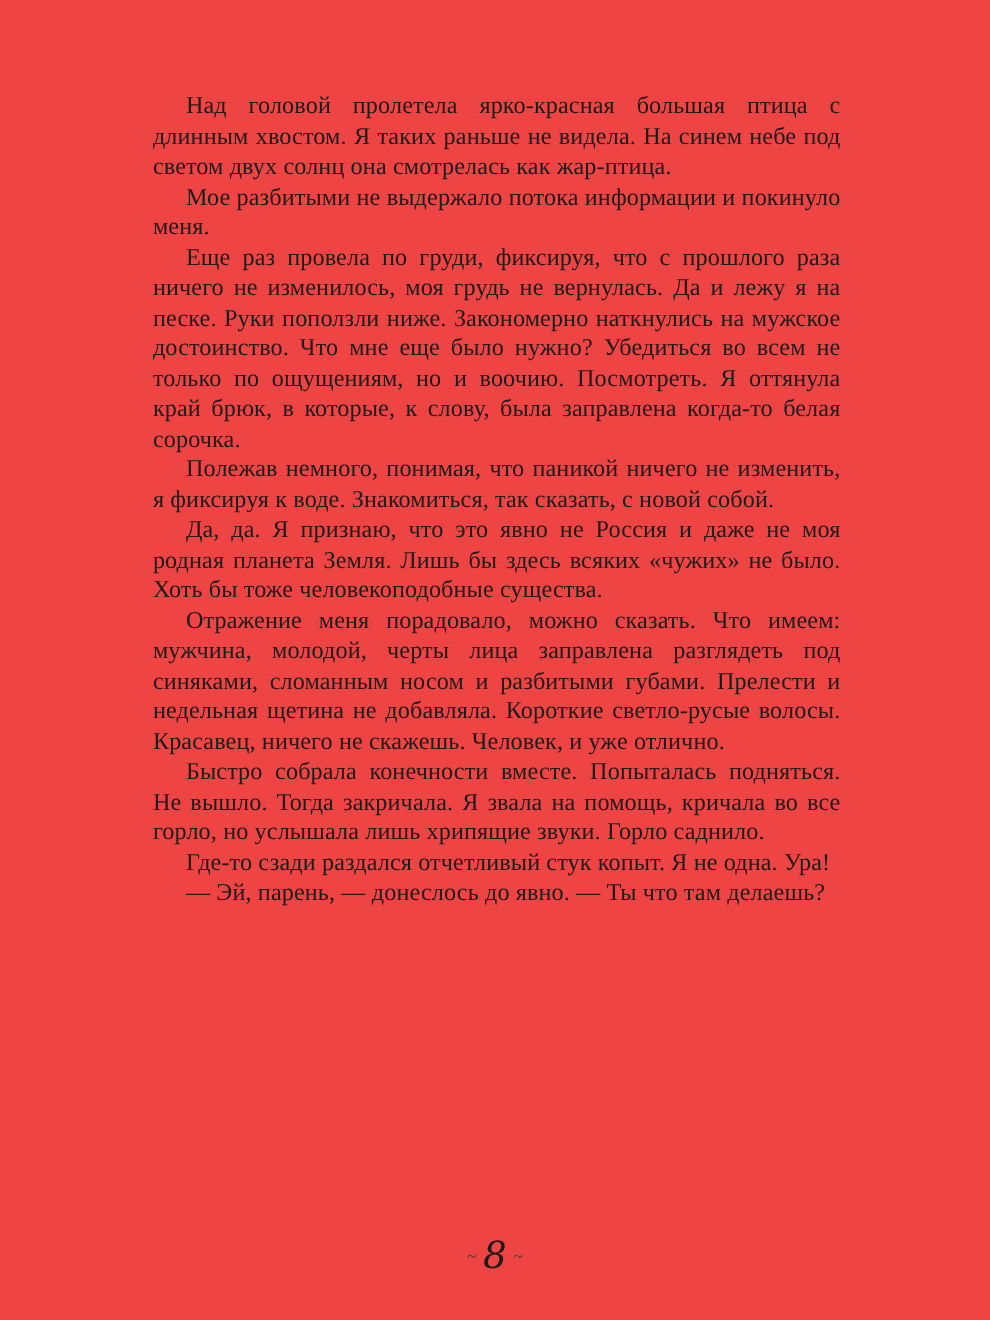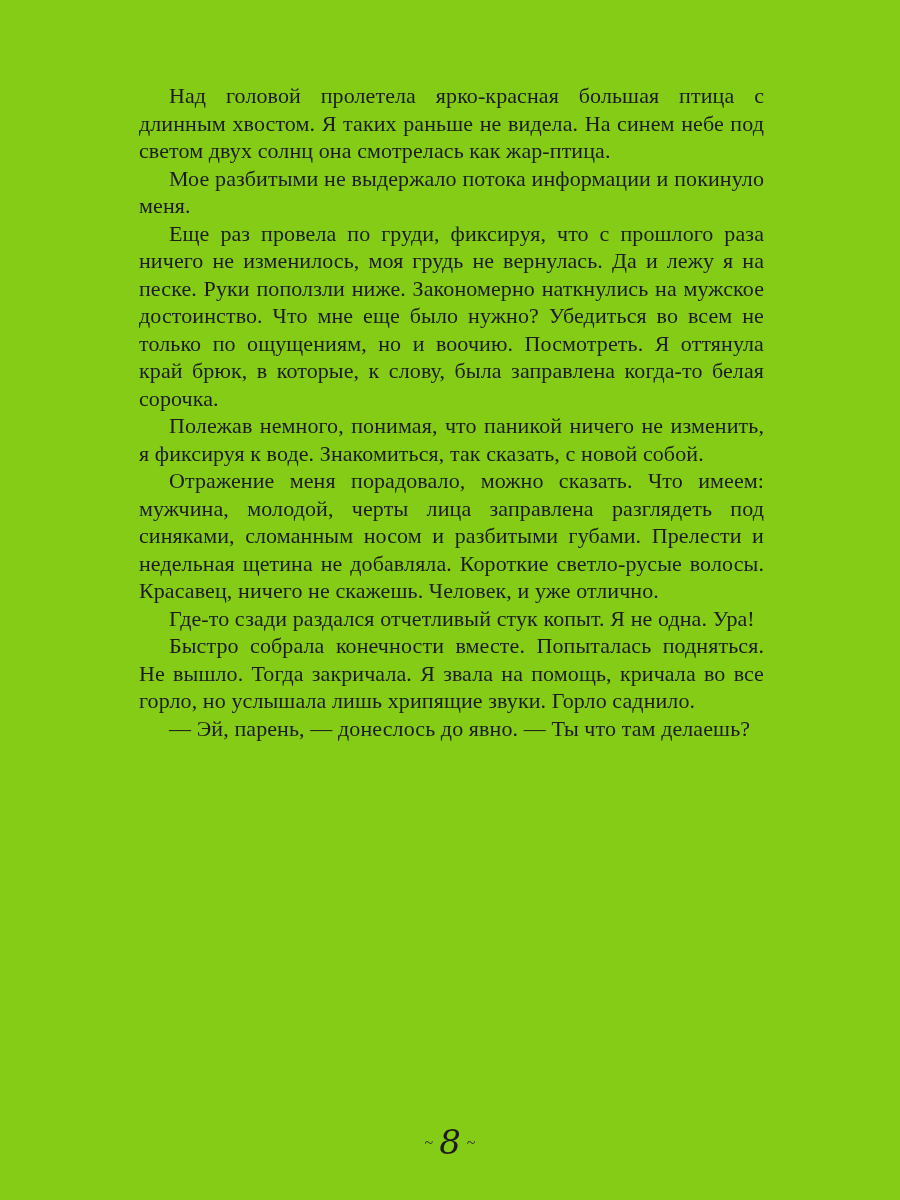--- a/index.html
+++ b/index.html
@@ -4,21 +4,21 @@
 <style>
   html, body {
     margin: 0;
     padding: 0;
     background: #ffffff;
   }
   .page {
     position: relative;
     width: 900px;
     height: 1200px;
-    background: #84cc16;
+    background: #ef4444;
     overflow: hidden;
     font-family: "Liberation Serif", "DejaVu Serif", serif;
   }
   .text-block {
     position: absolute;
     left: 139px;
     top: 82px;
     width: 625px;
     font-size: 22px;
     line-height: 27.5px;
@@ -54,23 +54,24 @@
 </head>
 <body>
 
 <div class="page">
 
   <div class="text-block">
       <p>Над головой пролетела ярко-красная большая птица с длинным хвостом. Я таких раньше не видела. На синем небе под светом двух солнц она смотрелась как жар-птица.</p>
       <p>Мое разбитыми не выдержало потока информации и покинуло меня.</p>
       <p>Еще раз провела по груди, фиксируя, что с прошлого раза ничего не изменилось, моя грудь не вернулась. Да и лежу я на песке. Руки поползли ниже. Закономерно наткнулись на мужское достоинство. Что мне еще было нужно? Убедиться во всем не только по ощущениям, но и воочию. Посмотреть. Я оттянула край брюк, в которые, к слову, была заправлена когда-то белая сорочка.</p>
       <p>Полежав немного, понимая, что паникой ничего не изменить, я фиксируя к воде. Знакомиться, так сказать, с новой собой.</p>
+      <p>Да, да. Я признаю, что это явно не Россия и даже не моя родная планета Земля. Лишь бы здесь всяких «чужих» не было. Хоть бы тоже человекоподобные существа.</p>
       <p>Отражение меня порадовало, можно сказать. Что имеем: мужчина, молодой, черты лица заправлена разглядеть под синяками, сломанным носом и разбитыми губами. Прелести и недельная щетина не добавляла. Короткие светло-русые волосы. Красавец, ничего не скажешь. Человек, и уже отлично.</p>
+      <p>Быстро собрала конечности вместе. Попыталась подняться. Не вышло. Тогда закричала. Я звала на помощь, кричала во все горло, но услышала лишь хрипящие звуки. Горло саднило.</p>
       <p>Где-то сзади раздался отчетливый стук копыт. Я не одна. Ура!</p>
-      <p>Быстро собрала конечности вместе. Попыталась подняться. Не вышло. Тогда закричала. Я звала на помощь, кричала во все горло, но услышала лишь хрипящие звуки. Горло саднило.</p>
       <p>— Эй, парень, — донеслось до явно. — Ты что там делаешь?</p>
     </div>
 
   <div class="page-footer">
     <span class="ornament">~</span><span class="page-number">8</span><span class="ornament">~</span>
   </div>
 
 </div>
 
 </body></html>

